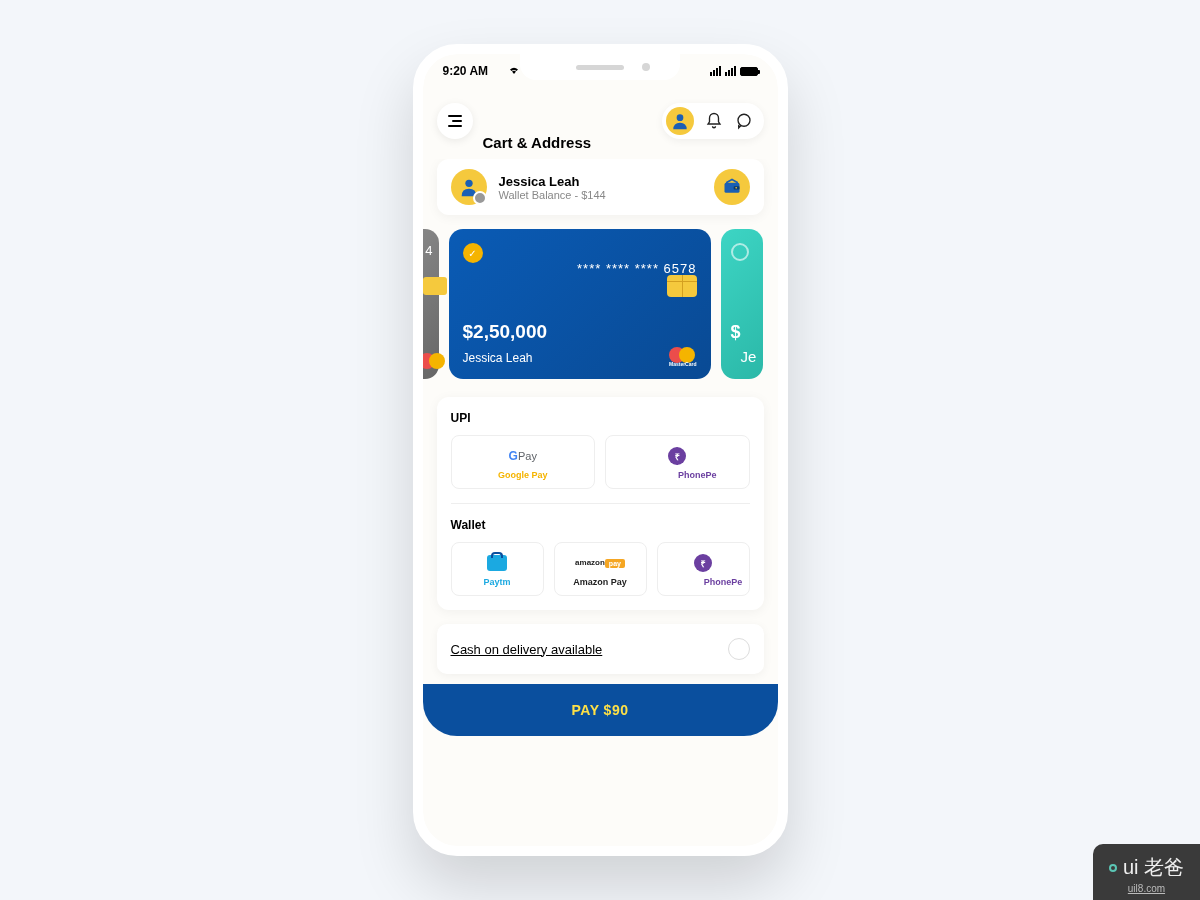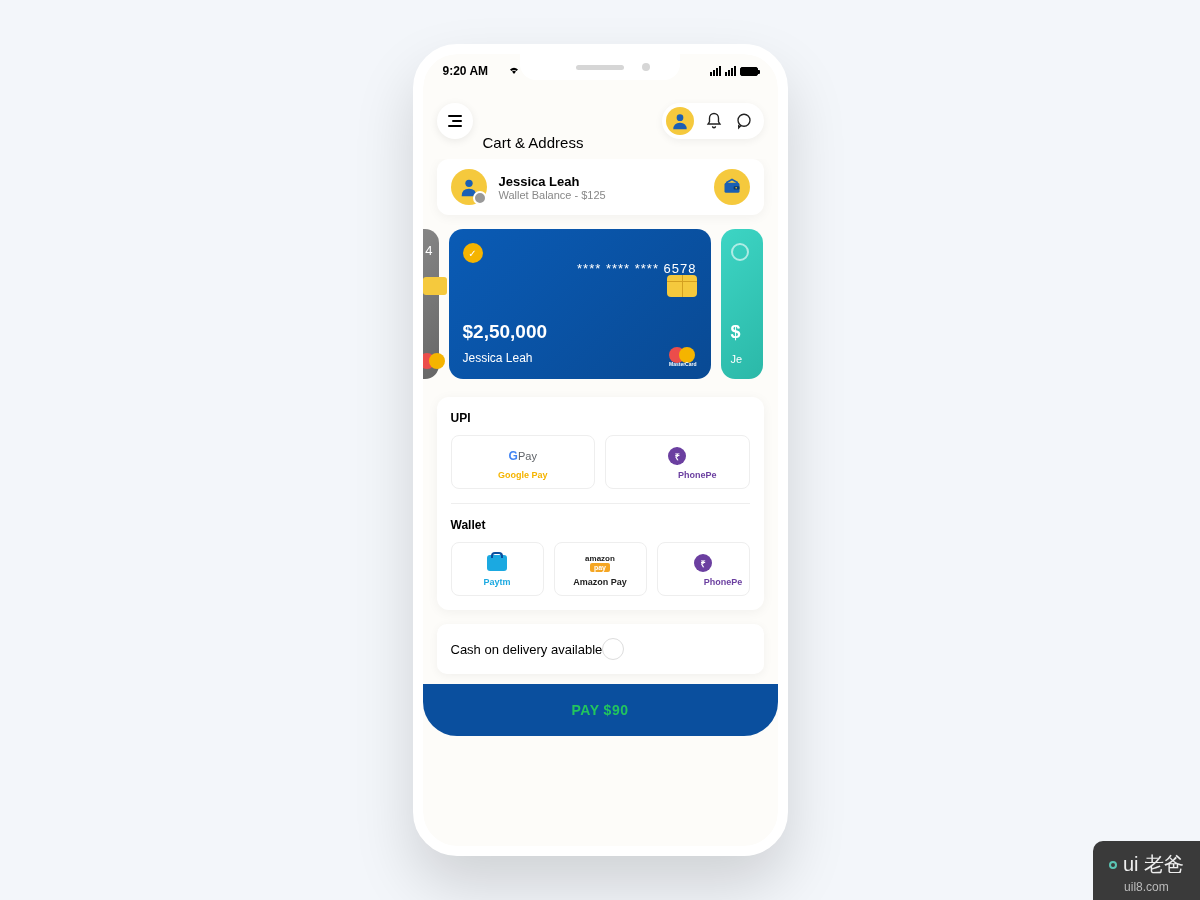--- a/index.html
+++ b/index.html
@@ -15,21 +15,21 @@
 .bars span { width: 2px; background: #000; display: inline-block; }
 .bars span:nth-child(1){height:4px;} .bars span:nth-child(2){height:6px;} .bars span:nth-child(3){height:8px;} .bars span:nth-child(4){height:10px;}
 .battery { width: 18px; height: 9px; border: 1px solid #000; border-radius: 2px; position: relative; background: #000; }
 .battery::after { content:''; position:absolute; right:-3px; top:2px; width:2px; height:4px; background:#000; border-radius:0 1px 1px 0;}
 .wifi-icon { font-size: 11px; }
 .header { display: flex; align-items: center; padding: 8px 14px; gap: 10px; }
 .menu-btn { width: 36px; height: 36px; border-radius: 50%; background: #fff; box-shadow: 0 2px 8px rgba(0,0,0,0.08); display: flex; align-items: center; justify-content: center; }
 .menu-lines { width: 14px; display: flex; flex-direction: column; gap: 3px; align-items: flex-end; }
 .menu-lines span { height: 2px; background: #000; border-radius: 1px; }
 .menu-lines span:nth-child(1){width:14px;} .menu-lines span:nth-child(2){width:10px;} .menu-lines span:nth-child(3){width:14px;}
-.header-title { font-size: 15px; font-weight: 400; flex: 0 0 auto; margin-top: 44px; }
+.header-title { font-size: 15px; font-weight: 700; flex: 0 0 auto; margin-top: 44px; }
 .header-right { margin-left: auto; display: flex; align-items: center; gap: 10px; background: #fff; border-radius: 22px; padding: 4px 10px 4px 4px; box-shadow: 0 2px 8px rgba(0,0,0,0.06); }
 .avatar-small { width: 28px; height: 28px; border-radius: 50%; background: #f5c93d; display: flex; align-items: center; justify-content: center; overflow: hidden; }
 .avatar-small svg { width: 20px; height: 20px; }
 .icon-btn { width: 20px; height: 20px; display: flex; align-items: center; justify-content: center; }
 .content { flex: 1; overflow-y: auto; padding: 0 14px 0; }
 .user-card { background: #fff; border-radius: 12px; padding: 10px 14px; display: flex; align-items: center; gap: 12px; box-shadow: 0 2px 12px rgba(0,0,0,0.05); margin-bottom: 14px; }
 .user-avatar { width: 36px; height: 36px; border-radius: 50%; background: #f5c93d; position: relative; display:flex; align-items:center; justify-content:center;}
 .user-avatar::after { content:''; position:absolute; bottom:0; right:0; width:10px; height:10px; background:#999; border:2px solid #fff; border-radius:50%;}
 .user-info { flex: 1; }
 .user-name { font-size: 13px; font-weight: 600; }
@@ -55,48 +55,48 @@
 .card-amount { position: absolute; bottom: 36px; left: 14px; font-size: 19px; font-weight: 700; }
 .card-holder { position: absolute; bottom: 14px; left: 14px; font-size: 12px; font-weight: 500; }
 .card-brand { position: absolute; bottom: 12px; right: 14px; }
 .mc-circles { display: flex; }
 .mc-circles span { width: 16px; height: 16px; border-radius: 50%; }
 .mc-circles span:first-child { background: #eb4d4b; }
 .mc-circles span:last-child { background: #f5b400; margin-left: -6px; }
 .mc-label { font-size: 5px; text-align:center; color:#fff; margin-top:-2px; font-weight:600;}
 .card-right .ring { position:absolute; top:14px; left:10px; width:18px; height:18px; border:2px solid rgba(255,255,255,0.6); border-radius:50%;}
 .card-right .amt { position:absolute; bottom:36px; left:10px; font-size:18px; font-weight:700;}
-.card-right .nm { position:absolute; bottom:14px; left:10px; font-size:11px;margin-top:22px;}
+.card-right .nm { position:absolute; bottom:14px; left:20px; font-size:15px;margin-top:22px;}
 .alt-title { font-size: 14px; font-weight: 700; margin: 0 6px 12px; }
 .pay-panel { background: #fff; border-radius: 12px; padding: 14px; box-shadow: 0 2px 12px rgba(0,0,0,0.05); margin-bottom: 14px; }
 .pay-label { font-size: 12px; font-weight: 600; margin-bottom: 10px; }
 .pay-row { display: flex; gap: 10px; }
 .pay-opt { flex: 1; border: 1px solid #eee; border-radius: 8px; padding: 10px 4px 8px; display: flex; flex-direction: column; align-items: center; gap: 4px; }
 .pay-opt-icon { height: 20px; display: flex; align-items: center; justify-content: center; }
 .pay-opt-label { font-size: 9px; font-weight: 600; }
 .c-gpay { color: #f5b400; } .c-phonepe { color: #6b3fa0; margin-left: 40px; } .c-sbi { color: #1a5fb4; }
 .c-paytm { color: #1ba9e1; } .c-amz { color: #222; }
 .divider { height: 1px; background: #eee; margin: 14px 0; }
-.cod-card { background: #fff; border-radius: 10px; padding: 14px; display: flex; align-items: center; justify-content: flex-start; box-shadow: 0 2px 10px rgba(0,0,0,0.05); margin-bottom: 10px; }
+.cod-card { background: #fff; border-radius: 10px; padding: 14px; display: flex; align-items: center; justify-content: space-between; box-shadow: 0 2px 10px rgba(0,0,0,0.05); margin-bottom: 10px; text-decoration: underline; }
 .cod-text { font-size: 13px; font-weight: 500; }
 .cod-radio { width: 22px; height: 22px; border: 1.5px solid #ddd; border-radius: 50%; }
-.pay-button { background: #0a4f9e; color: #22c55e; text-align: center; padding: 18px; font-size: 14px; font-weight: 700; letter-spacing: 0.5px; margin: 0 -14px; border-radius: 0 0 34px 34px; }
+.pay-button { background: #0a4f9e; color: #fde047; text-align: center; padding: 18px; font-size: 14px; font-weight: 700; letter-spacing: 0.5px; margin: 0 -14px; border-radius: 0 0 34px 34px; }
 .watermark { position: absolute; bottom: 0; right: 0; background: #3a3a3a; color: #eee; padding: 10px 16px 6px; border-radius: 10px 0 0 0; display:flex; flex-direction:column; align-items:center; gap:2px;}
 .watermark-top { display:flex; align-items:center; gap:6px; font-size:20px; font-weight:300; font-family: 'STHeiti', 'Microsoft YaHei', sans-serif;}
 .watermark-dot { width:8px; height:8px; border:2px solid #5bc5b4; border-radius:50%; }
-.watermark-url { font-size: 12px; color:#bbb; }
+.watermark-url { font-size: 10px; color:#bbb;text-decoration:underline; }
 .gpay-g { font-weight:700; font-size:12px;}
 .gpay-g .b{color:#4285f4;}
 .gpay-pay { font-size:11px; color:#5f6368; font-weight:500;}
 .pp-circle { width:18px; height:18px; background:#6b3fa0; border-radius:50%; display:flex; align-items:center; justify-content:center; color:#fff; font-size:9px; font-weight:700;}
 .sbi-circle { width:18px; height:18px; background:#1a5fb4; border-radius:50%; position:relative;}
 .sbi-circle::after{content:''; position:absolute; bottom:3px; left:50%; transform:translateX(-50%); width:4px; height:6px; background:#fff; border-radius:2px 2px 0 0;}
 .paytm-ic { width:20px; height:16px; background:#1ba9e1; border-radius:3px; position:relative;}
 .paytm-ic::before{content:''; position:absolute; top:-3px; left:4px; width:8px; height:4px; border:2px solid #0a4f9e; border-bottom:none; border-radius:4px 4px 0 0;}
-.amz-ic { font-size:8px; font-weight:700; color:#222; display:flex; flex-direction:column; align-items:center; line-height:1;}
+.amz-ic { font-size:8px; font-weight:700; color:#222; display:flex; flex-direction:row; align-items:center; line-height:1;}
 .amz-ic .pay{background:#f5a623; color:#fff; padding:1px 4px; border-radius:2px; font-size:7px;}
 </style>
 </head>
 <body>
 
 <div class="phone">
   <div class="phone-inner">
     <div class="notch">
       <span class="notch-speaker"></span>
         <span class="notch-cam"></span>
@@ -163,21 +163,21 @@
 
       <div class="user-card">
         <div class="user-avatar">
           <svg width="22" height="22" viewBox="0 0 24 24">
               <circle cx="12" cy="8" r="4" fill="#1a5fb4"></circle>
               <path d="M4 22 Q4 14 12 14 Q20 14 20 22" fill="#1a5fb4"></path>
             </svg>
         </div>
         <div class="user-info">
           <div class="user-name">Jessica Leah</div>
-          <div class="user-balance">Wallet Balance - $125</div>
+          <div class="user-balance">Wallet Balance - $144</div>
         </div>
         <div class="wallet-icon">
           <svg width="20" height="20" viewBox="0 0 24 24">
               <rect x="3" y="7" width="18" height="12" rx="2" fill="#1a5fb4"></rect>
               <rect x="14" y="11" width="7" height="4" rx="1" fill="#0a3a6e"></rect>
               <circle cx="17" cy="13" r="1" fill="#f5c93d"></circle>
               <path d="M5 7 L12 3 L19 7" stroke="#1a5fb4" stroke-width="2" fill="none"></path>
             </svg>
         </div>
       </div>

